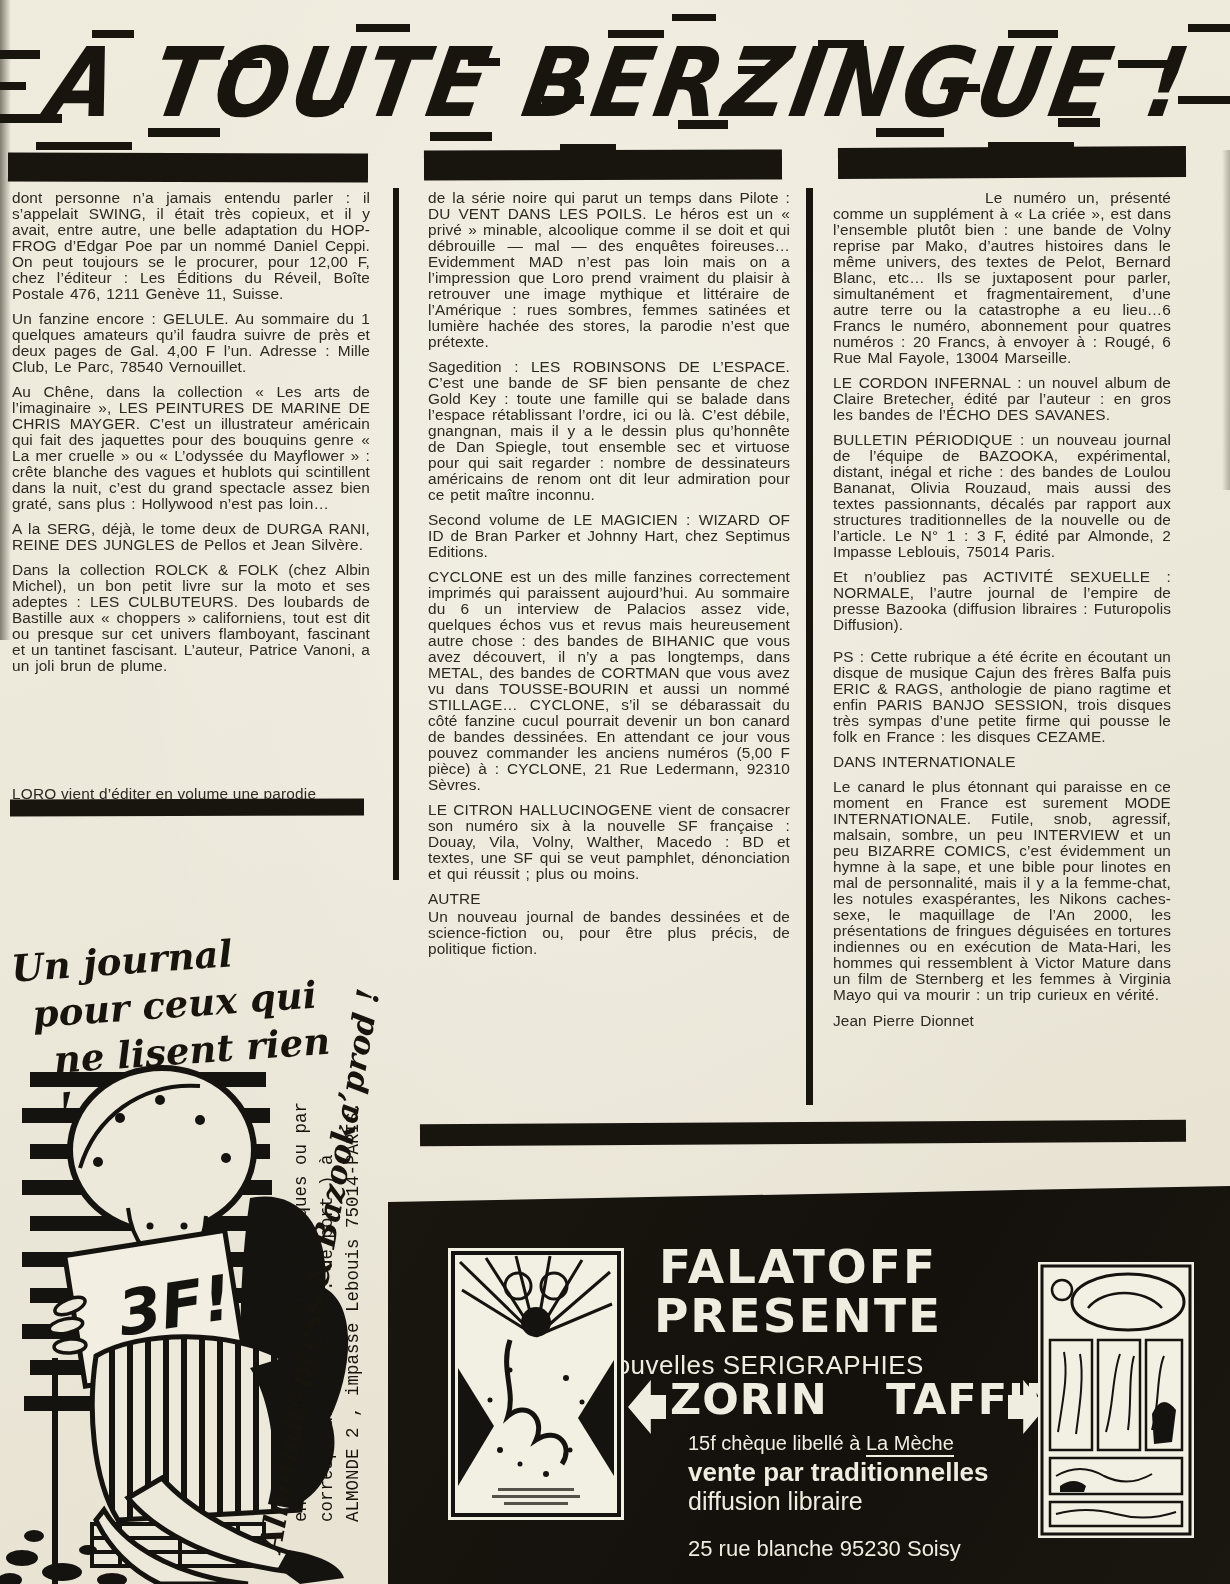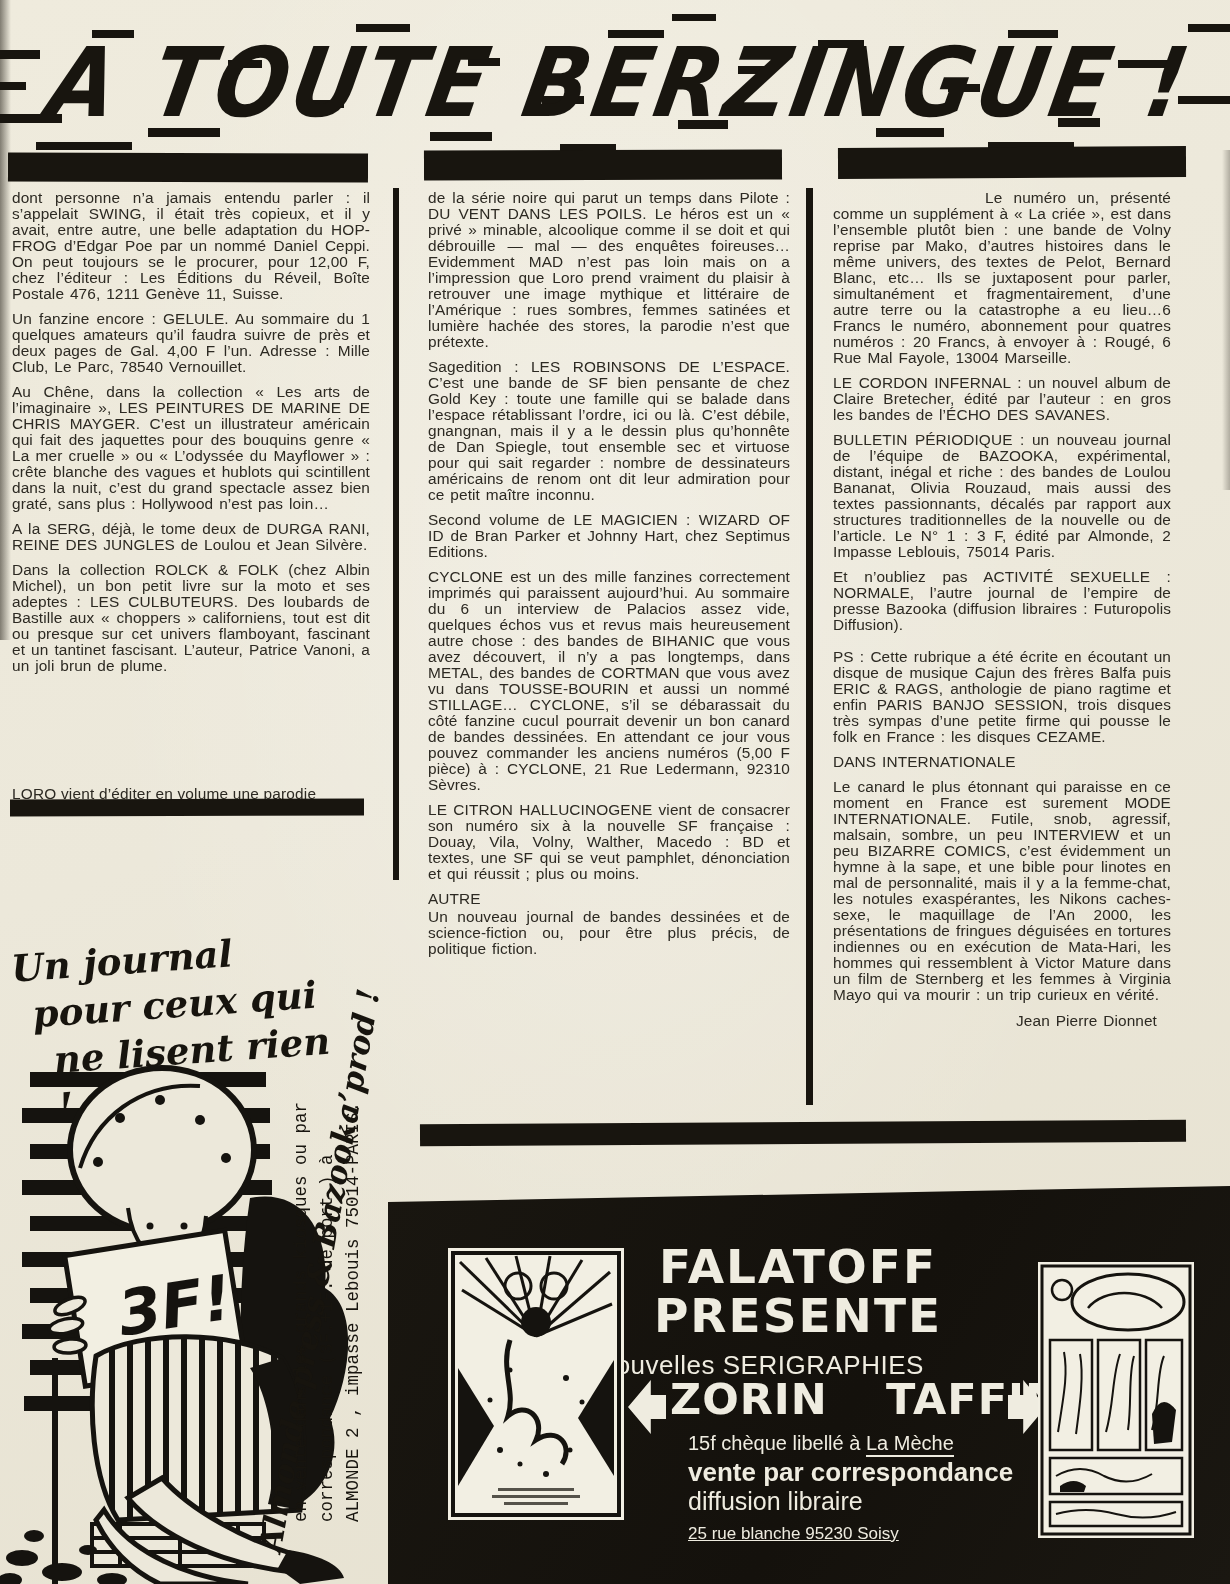--- a/index.html
+++ b/index.html
@@ -38,21 +38,21 @@
   
   .col{position:absolute;top:190px;font-size:15.4px;line-height:16px;
     text-align:justify;letter-spacing:.1px;word-spacing:1.5px;color:#2c2922;}
   .col p{margin:0 0 9px 0;}
   .col-left{left:12px;width:358px;}
   .col-mid{left:428px;width:362px;}
   .col-right{left:833px;width:338px;}
   .indent-first{text-indent:152px;}
   .loro-line{position:absolute;left:12px;top:777px;width:358px;
     font-size:15.4px;letter-spacing:.2px;margin-top:8px;}
-  .signature{margin-top:10px;text-align:right;padding-right:14px;}
+  .signature{margin-top:10px;padding-right:14px;}
 
   
   .bulletin-title{position:absolute;left:26px;top:820px;width:350px;
     font-family:"DejaVu Sans", sans-serif;font-weight:bold;
     font-size:62px;line-height:60px;letter-spacing:-2px;color:#17140e;}
   .bulletin-title .l2{padding-left:2px;}
   .bulletin-tagline{position:absolute;left:16px;top:934px;width:330px;
     font-family:"DejaVu Serif", serif;font-style:italic;font-weight:bold;
     font-size:37px;line-height:47px;color:#17140e;
     transform:rotate(-4deg);}
@@ -85,21 +85,21 @@
   .fal-arrow{position:absolute;width:38px;height:54px;background:#efece0;}
   .fal-arrow-left{left:240px;top:196px;
     clip-path:polygon(0 50%, 60% 0, 60% 28%, 100% 28%, 100% 72%, 60% 72%, 60% 100%);}
   .fal-arrow-right{left:620px;top:196px;
     clip-path:polygon(100% 50%, 40% 0, 40% 28%, 0 28%, 0 72%, 40% 72%, 40% 100%);}
   .fal-order{position:absolute;left:300px;top:246px;width:340px;}
   .fal-order .o1{font-size:20px;line-height:27px;}
   .fal-order .o1 .payee{border-bottom:2px solid #efece0;padding-bottom:1px;}
   .fal-order .o2{font-size:26px;font-weight:bold;line-height:30px;}
   .fal-order .o3{font-size:25px;line-height:29px;}
-  .fal-order .o4{font-size:17px;line-height:26px;margin-top:5px;padding-left:-4px;text-decoration:underline;}
+  .fal-order .o4{font-size:22px;line-height:26px;margin-top:20px;padding-left:-4px;}
   .thumb{position:absolute;background:#f2efe3;box-shadow:0 0 0 2px #f2efe3;}
   .thumb-left{left:62px;top:66px;width:172px;height:268px;}
   .thumb-right{left:652px;top:80px;width:152px;height:272px;}
 </style>
 </head>
 <body>
 
 <div class="page">
 
   <div class="edge-left"></div>
@@ -142,21 +142,21 @@
   <div class="bar bar-left-top"></div>
   <div class="bar bar-mid-top"></div>
   <div class="bar bar-right-top"></div>
   <div class="rule rule-1"></div>
   <div class="rule rule-2"></div>
 
   <div class="col col-left">
     <p>dont personne n’a jamais entendu parler : il s’appelait SWING, il était très copieux, et il y avait, entre autre, une belle adaptation du HOP-FROG d’Edgar Poe par un nommé Daniel Ceppi. On peut toujours se le procurer, pour 12,00 F, chez l’éditeur : Les Éditions du Réveil, Boîte Postale 476, 1211 Genève 11, Suisse.</p>
     <p>Un fanzine encore : GELULE. Au sommaire du 1 quelques amateurs qu’il faudra suivre de près et deux pages de Gal. 4,00 F l’un. Adresse : Mille Club, Le Parc, 78540 Vernouillet.</p>
     <p>Au Chêne, dans la collection « Les arts de l’imaginaire », LES PEINTURES DE MARINE DE CHRIS MAYGER. C’est un illustrateur américain qui fait des jaquettes pour des bouquins genre « La mer cruelle » ou « L’odyssée du Mayflower » : crête blanche des vagues et hublots qui scintillent dans la nuit, c’est du grand spectacle assez bien graté, sans plus : Hollywood n’est pas loin…</p>
-    <p>A la SERG, déjà, le tome deux de DURGA RANI, REINE DES JUNGLES de Loulou et Jean Silvère.</p>
+    <p>A la SERG, déjà, le tome deux de DURGA RANI, REINE DES JUNGLES de Pellos et Jean Silvère.</p>
     <p>Dans la collection ROLCK &amp; FOLK (chez Albin Michel), un bon petit livre sur la moto et ses adeptes : LES CULBUTEURS. Des loubards de Bastille aux « choppers » californiens, tout est dit ou presque sur cet univers flamboyant, fascinant et un tantinet fascisant. L’auteur, Patrice Vanoni, a un joli brun de plume.</p>
   </div>
   <div class="loro-line">LORO vient d’éditer en volume une parodie</div>
   <div class="bar bar-left-bottom"></div>
 
   <div class="col col-mid">
     <p>de la série noire qui parut un temps dans Pilote : DU VENT DANS LES POILS. Le héros est un « privé » minable, alcoolique comme il se doit et qui débrouille — mal — des enquêtes foireuses… Evidemment MAD n’est pas loin mais on a l’impression que Loro prend vraiment du plaisir à retrouver une image mythique et littéraire de l’Amérique : rues sombres, femmes satinées et lumière hachée des stores, la parodie n’est que prétexte.</p>
     <p>Sagedition : LES ROBINSONS DE L’ESPACE. C’est une bande de SF bien pensante de chez Gold Key : toute une famille qui se balade dans l’espace rétablissant l’ordre, ici ou là. C’est débile, gnangnan, mais il y a le dessin plus qu’honnête de Dan Spiegle, tout ensemble sec et virtuose pour qui sait regarder : nombre de dessinateurs américains de renom ont dit leur admiration pour ce petit maître inconnu.</p>
     <p>Second volume de LE MAGICIEN : WIZARD OF ID de Bran Parker et Johnny Hart, chez Septimus Editions.</p>
     <p>CYCLONE est un des mille fanzines correctement imprimés qui paraissent aujourd’hui. Au sommaire du 6 un interview de Palacios assez vide, quelques échos vus et revus mais heureusement autre chose : des bandes de BIHANIC que vous avez découvert, il n’y a pas longtemps, dans METAL, des bandes de CORTMAN que vous avez vu dans TOUSSE-BOURIN et aussi un nommé STILLAGE… CYCLONE, s’il se débarassait du côté fanzine cucul pourrait devenir un bon canard de bandes dessinées. En attendant ce jour vous pouvez commander les anciens numéros (5,00 F pièce) à : CYCLONE, 21 Rue Ledermann, 92310 Sèvres.</p>
@@ -284,21 +284,21 @@
     </div>
     <div class="fal-subtitle">2 nouvelles SERIGRAPHIES</div>
 
     <div class="fal-arrow fal-arrow-left"></div>
     <div class="fal-zorin">ZORIN</div>
     <div class="fal-taffin">TAFFIN</div>
     <div class="fal-arrow fal-arrow-right"></div>
 
     <div class="fal-order">
       <div class="o1"><span>15f chèque libellé à </span><span class="payee">La Mèche</span></div>
-      <div class="o2">vente par correspondance</div>
+      <div class="o2">vente par traditionnelles</div>
       <div class="o3">diffusion libraire</div>
       <div class="o4">25 rue blanche 95230 Soisy</div>
     </div>
 
     <div class="thumb thumb-left">
       <svg width="172" height="268" viewBox="0 0 172 268" xmlns="http://www.w3.org/2000/svg">
         <rect x="3" y="3" width="166" height="262" fill="#f2efe3" stroke="#15130f" stroke-width="4"></rect>
         <g stroke="#15130f" stroke-width="3" fill="none">
           <line x1="86" y1="86" x2="10" y2="12"></line>
             <line x1="86" y1="86" x2="36" y2="8"></line>

